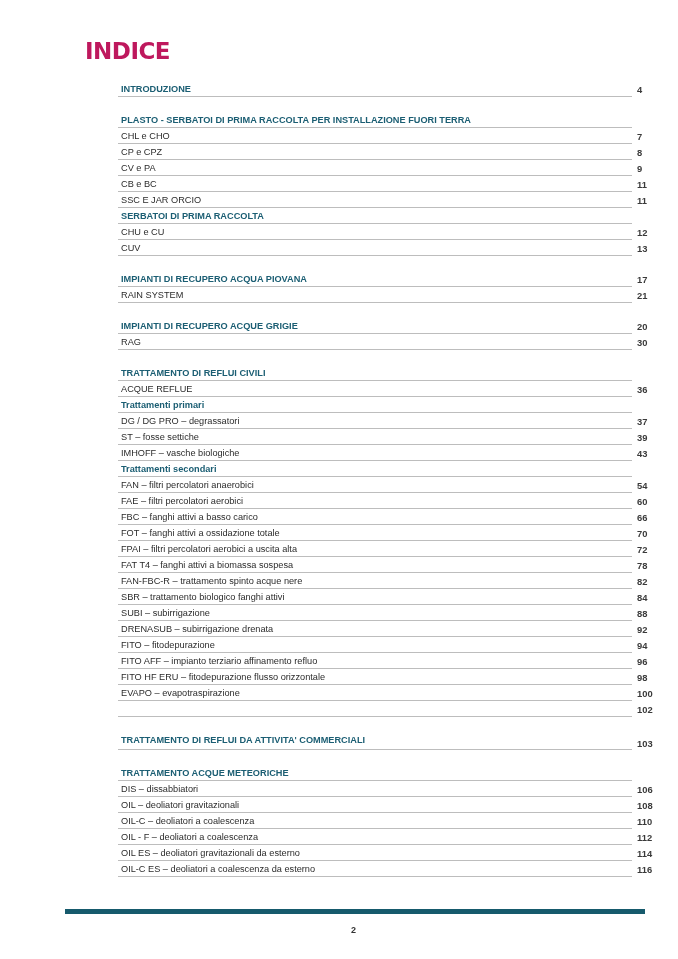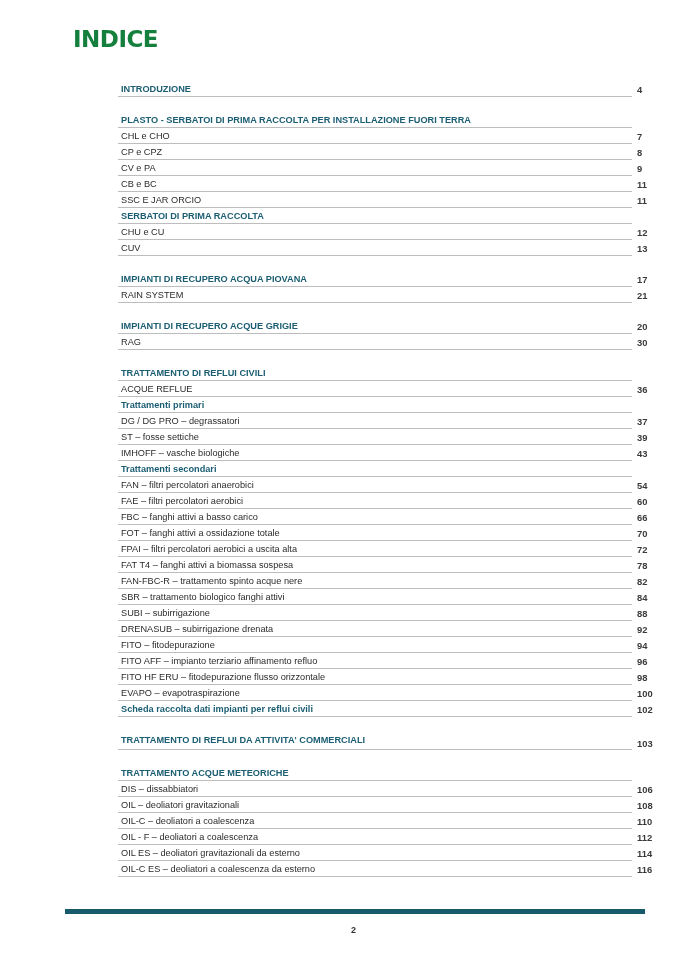--- a/index.html
+++ b/index.html
@@ -1,20 +1,20 @@
 <!DOCTYPE html>
 <html><head>
 <meta charset="utf-8">
 <style>
   html, body { margin: 0; padding: 0; background: #ffffff; }
   body { width: 678px; height: 959px; position: relative; overflow: hidden;
          font-family: "Liberation Sans", sans-serif; color: #2b2b2b; }
-  .title { position: absolute; left: 73px; top: 26px; margin: 0;
+  .title { position: absolute; left: 73px; top: 26px; margin: 12px;
            font-family: "DejaVu Sans", sans-serif; font-weight: bold;
-           font-size: 23px; letter-spacing: -0.5px; color: #15803d; text-align: center; }
+           font-size: 23px; letter-spacing: -0.5px; color: #be185d; text-align: center; }
   .toc { position: absolute; left: 74px; top: 81px; width: 540px; margin-left: 44px; }
   .row { position: relative; height: 16px; line-height: 15px; font-size: 9.2px; }
   .row .lbl { position: absolute; left: 3px; top: 1px; white-space: nowrap; }
   .row .line { position: absolute; left: 0; width: 514px; bottom: 0; height: 1px; background: #bdbdbd; }
   .row .pg { position: absolute; left: 519px; top: 1px; font-weight: bold; color: #3a3a3a; font-size: 9.4px; }
   .row.head .lbl { font-weight: bold; color: #1b5e73; }
   .row.sub .lbl { font-weight: bold; color: #1b5e73; }
   .gap { height: 15px; }
   .footer-bar { position: absolute; left: 65px; top: 909px; width: 580px; height: 5px; background: #165a6c; }
   .page-num { position: absolute; left: 351px; top: 925px; font-size: 9px; font-weight: bold; color: #333; }
@@ -198,21 +198,20 @@
       <span class="lbl">FITO HF ERU – fitodepurazione flusso orizzontale</span>
       <span class="pg">98</span>
       <div class="line"></div>
     </div>
     <div class="row item">
       <span class="lbl">EVAPO – evapotraspirazione</span>
       <span class="pg">100</span>
       <div class="line"></div>
     </div>
     <div class="row sub">
-      <span class="lbl">Scheda raccolta dati impianti per reflui civili</span>
       <span class="pg">102</span>
       <div class="line"></div>
     </div>
     <div class="gap"></div>
     <div class="row head" style="height: 18px;">
       <span class="lbl">TRATTAMENTO DI REFLUI DA ATTIVITA' COMMERCIALI</span>
       <span class="pg" style="top: 4px;">103</span>
       <div class="line"></div>
     </div>
     <div class="gap"></div>

